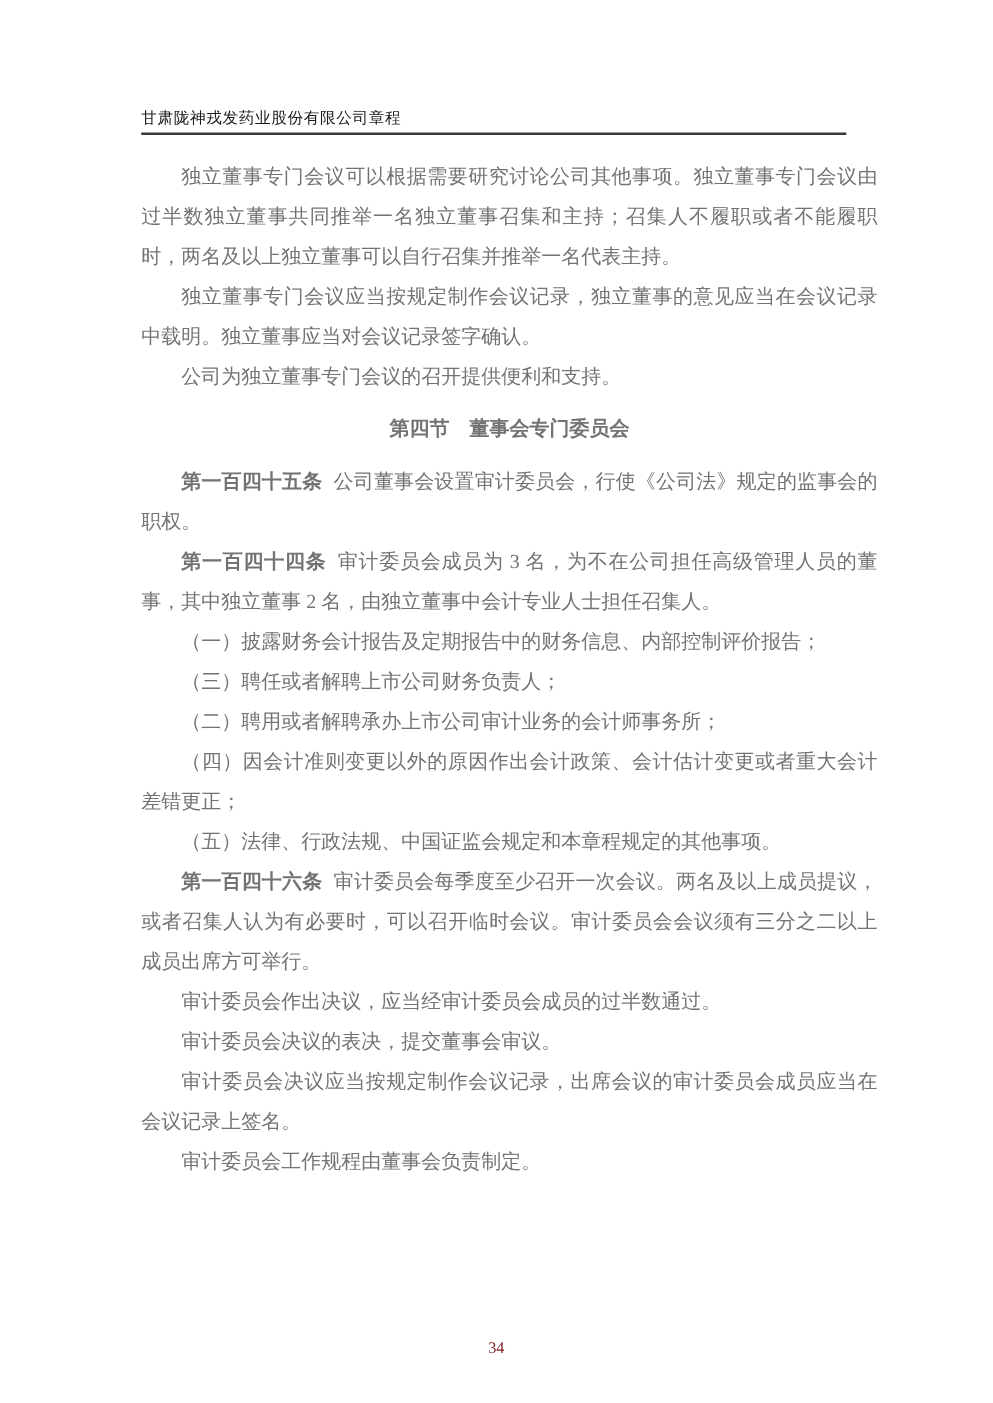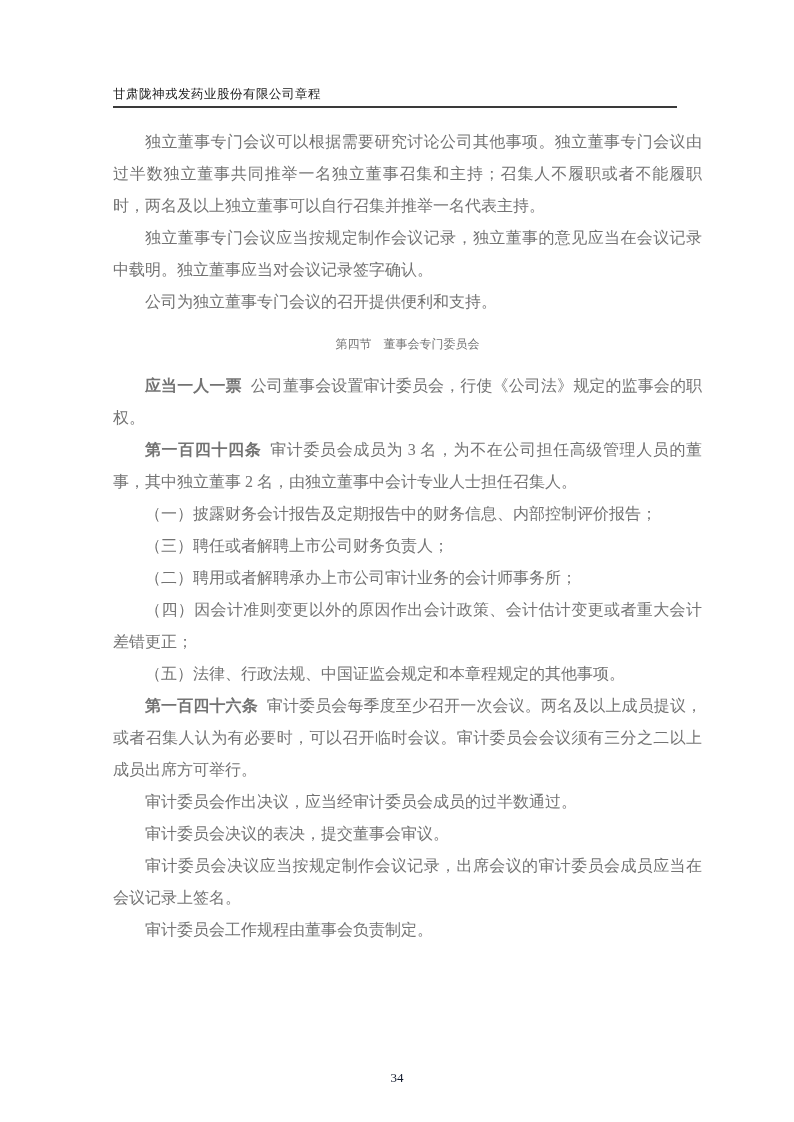--- a/index.html
+++ b/index.html
@@ -48,53 +48,53 @@
   .doc-body p.item {
     text-indent: 2em;
   }
   .doc-body p.article {
     text-indent: 2em;
   }
   .doc-body p.heading {
     margin: 10px 0;
     text-indent: 0;
     text-align: center;
-    font-weight: normal;
-    font-size: 12px;
+    font-weight: bold;
+    font-size: 16px;
   }
   .lead {
     font-weight: bold;
     margin-right: 9px;
   }
   .page-footer {
     position: absolute;
     left: 0;
     top: 1038px;
     width: 794px;
     text-align: center;
     font-size: 13px;
     line-height: 16px;
-    color: #0f172a;
+    color: #7f1d1d;
   }
 </style>
 </head>
 <body>
 
 <div class="page">
 
   <div class="page-header">
     <span>甘肃陇神戎发药业股份有限公司章程</span>
   </div>
 
   <div class="doc-body">
       <p class="body">独立董事专门会议可以根据需要研究讨论公司其他事项。独立董事专门会议由过半数独立董事共同推举一名独立董事召集和主持；召集人不履职或者不能履职时，两名及以上独立董事可以自行召集并推举一名代表主持。</p>
       <p class="body">独立董事专门会议应当按规定制作会议记录，独立董事的意见应当在会议记录中载明。独立董事应当对会议记录签字确认。</p>
       <p class="body">公司为独立董事专门会议的召开提供便利和支持。</p>
       <p class="heading">第四节　董事会专门委员会</p>
-      <p class="article"><span class="lead">应当一人一票</span>公司董事会设置审计委员会，行使《公司法》规定的监事会的职权。</p>
+      <p class="article"><span class="lead">第一百四十五条</span>公司董事会设置审计委员会，行使《公司法》规定的监事会的职权。</p>
       <p class="article"><span class="lead">第一百四十四条</span>审计委员会成员为 3 名，为不在公司担任高级管理人员的董事，其中独立董事 2 名，由独立董事中会计专业人士担任召集人。</p>
       <p class="item">（一）披露财务会计报告及定期报告中的财务信息、内部控制评价报告；</p>
       <p class="item">（三）聘任或者解聘上市公司财务负责人；</p>
       <p class="item">（二）聘用或者解聘承办上市公司审计业务的会计师事务所；</p>
       <p class="item">（四）因会计准则变更以外的原因作出会计政策、会计估计变更或者重大会计差错更正；</p>
       <p class="item">（五）法律、行政法规、中国证监会规定和本章程规定的其他事项。</p>
       <p class="article"><span class="lead">第一百四十六条</span>审计委员会每季度至少召开一次会议。两名及以上成员提议，或者召集人认为有必要时，可以召开临时会议。审计委员会会议须有三分之二以上成员出席方可举行。</p>
       <p class="body">审计委员会作出决议，应当经审计委员会成员的过半数通过。</p>
       <p class="body">审计委员会决议的表决，提交董事会审议。</p>
       <p class="body">审计委员会决议应当按规定制作会议记录，出席会议的审计委员会成员应当在会议记录上签名。</p>

